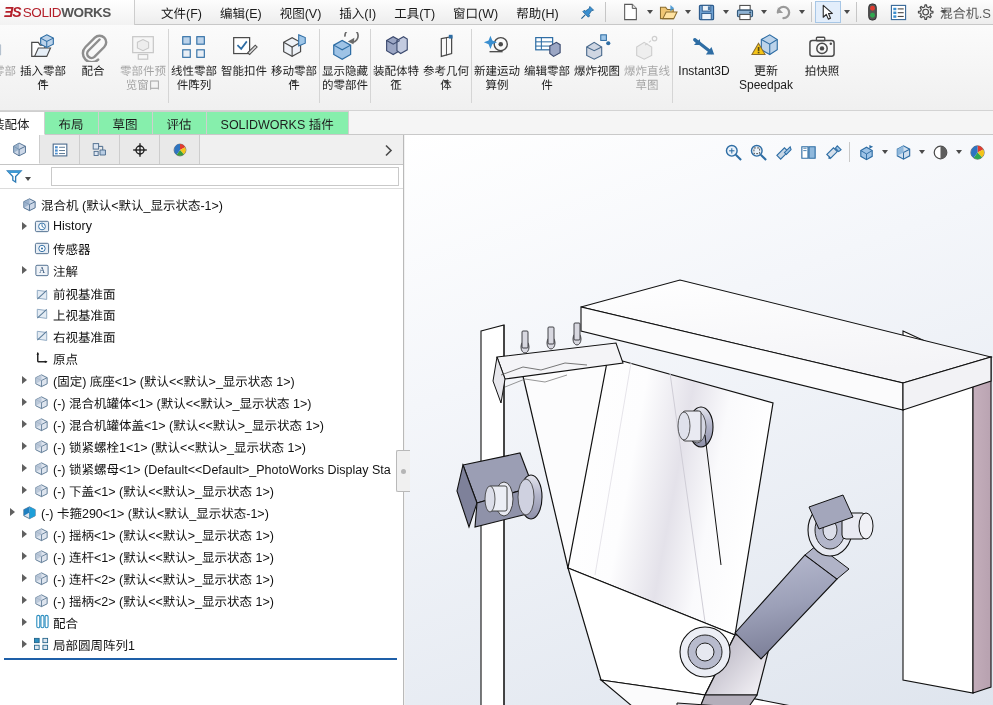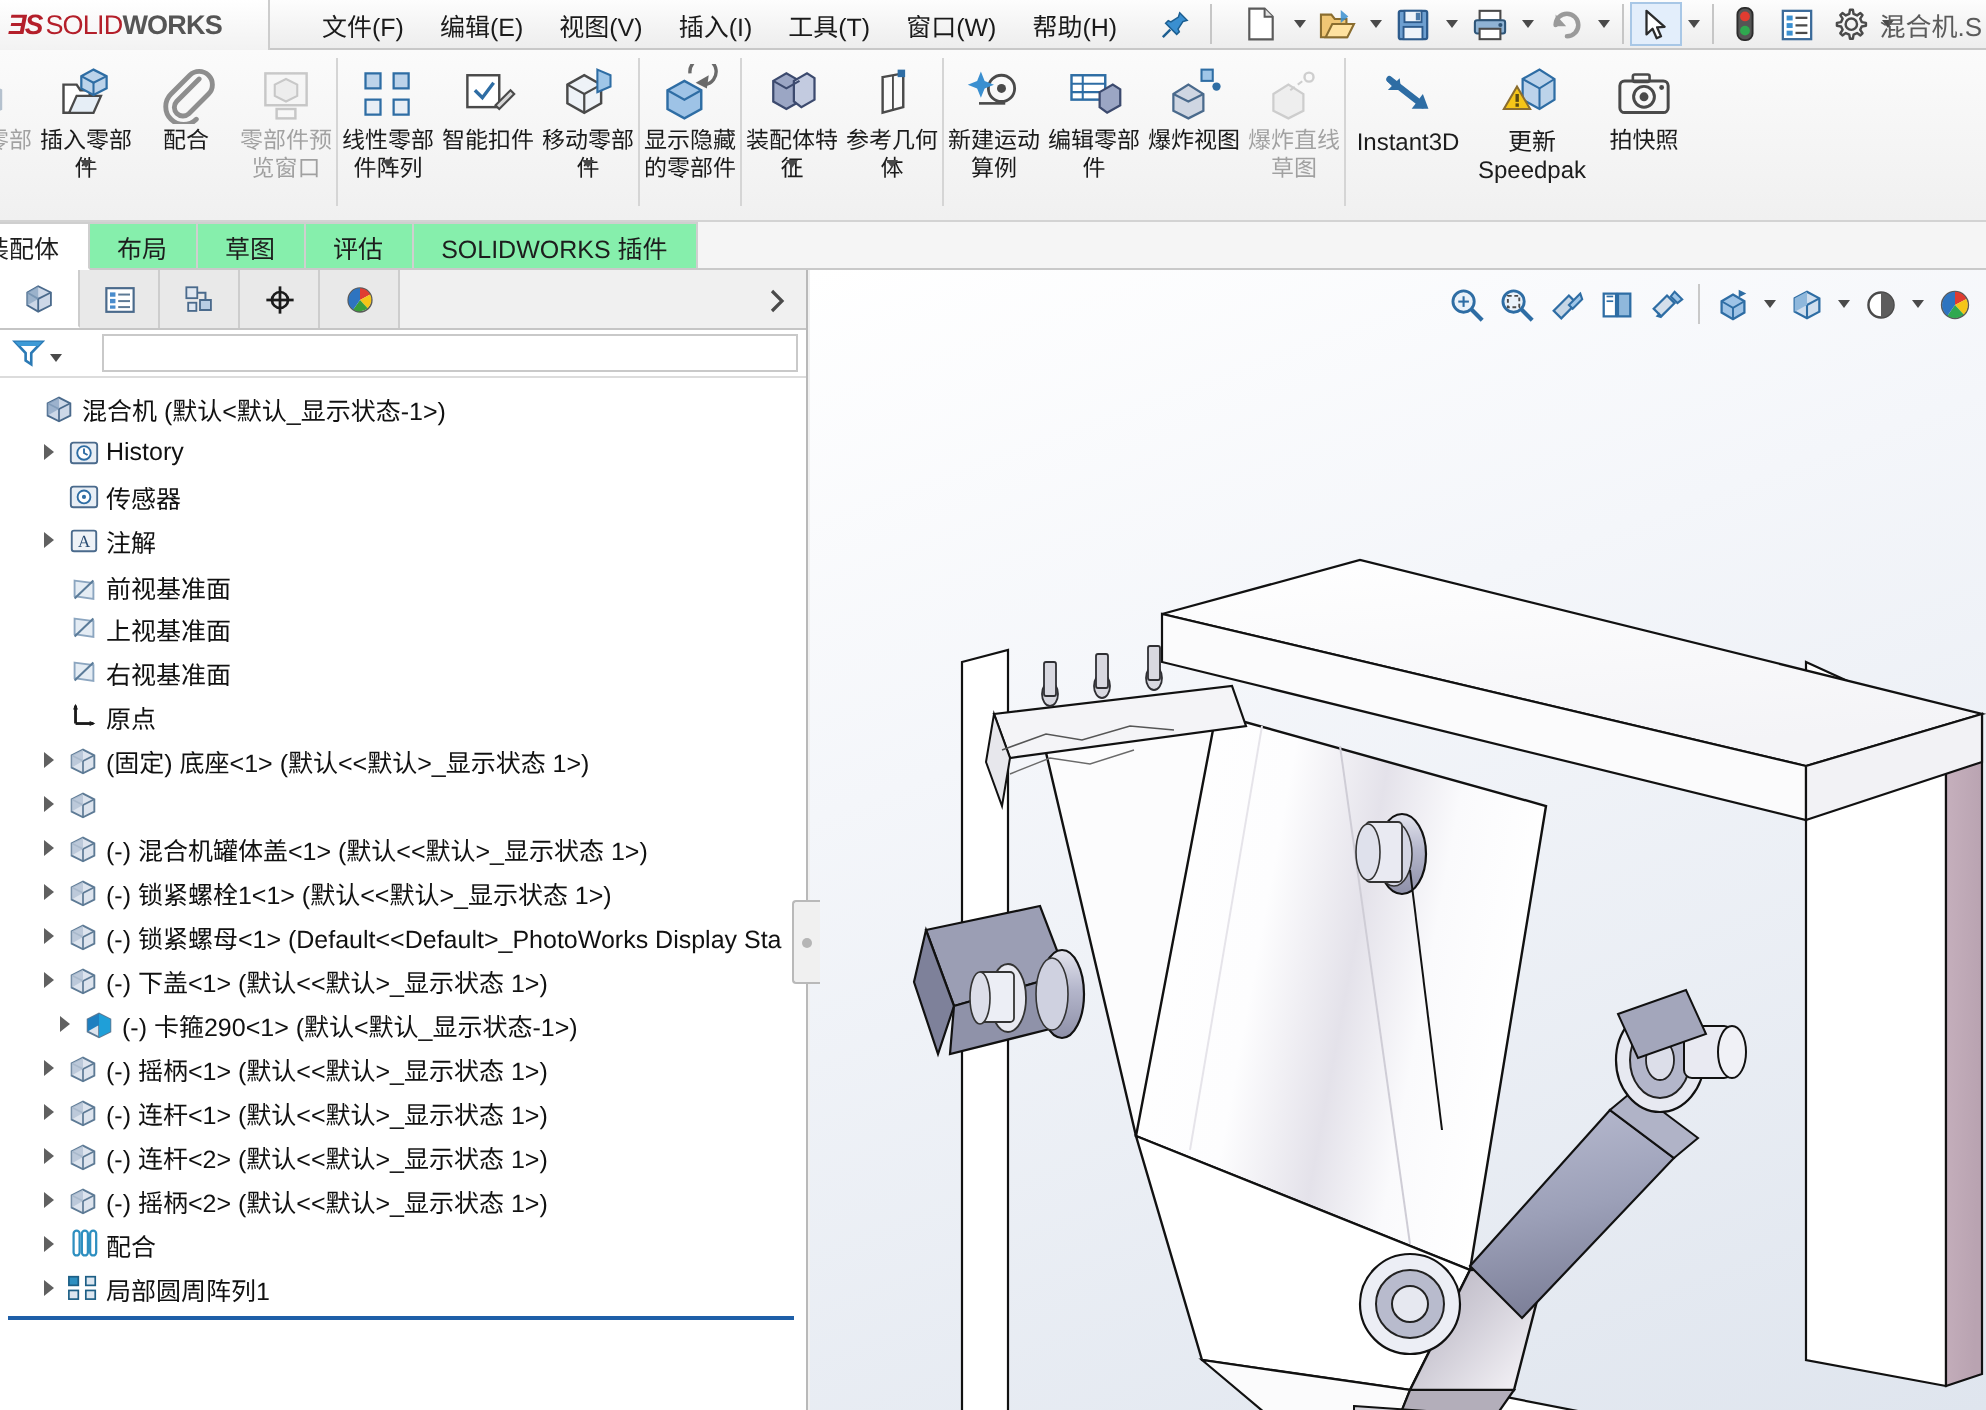--- a/index.html
+++ b/index.html
@@ -705,20 +705,21 @@
             <span class="arrow-gl"></span>
           </span>
           <span class="tico">
             <svg width="17" height="17" viewBox="0 0 18 18">
               <path d="M3 6 L9 3 L15 6 L15 12.5 L9 15.5 L3 12.5 Z" fill="#dde4ee" stroke="#5d7a95" stroke-width="1"></path>
               <path d="M3 6 L9 9 L15 6" fill="none" stroke="#5d7a95" stroke-width="0.9"></path>
               <path d="M9 9 L9 15.5" fill="none" stroke="#5d7a95" stroke-width="0.9"></path>
               <path d="M9 3 L9 9 L3 12.5 L3 6 Z" fill="#b6c4d6" opacity="0.85"></path>
             </svg>
           </span>
+          <span class="tlabel">(-) 混合机罐体&lt;1&gt;  (默认&lt;&lt;默认&gt;_显示状态 1&gt;)</span>
         </div>
         <div class="trow" style="padding-left: 16px;">
           <span class="arrow">
             <span class="arrow-gl"></span>
           </span>
           <span class="tico">
             <svg width="17" height="17" viewBox="0 0 18 18">
               <path d="M3 6 L9 3 L15 6 L15 12.5 L9 15.5 L3 12.5 Z" fill="#dde4ee" stroke="#5d7a95" stroke-width="1"></path>
               <path d="M3 6 L9 9 L15 6" fill="none" stroke="#5d7a95" stroke-width="0.9"></path>
               <path d="M9 9 L9 15.5" fill="none" stroke="#5d7a95" stroke-width="0.9"></path>
@@ -762,21 +763,21 @@
           <span class="tico">
             <svg width="17" height="17" viewBox="0 0 18 18">
               <path d="M3 6 L9 3 L15 6 L15 12.5 L9 15.5 L3 12.5 Z" fill="#dde4ee" stroke="#5d7a95" stroke-width="1"></path>
               <path d="M3 6 L9 9 L15 6" fill="none" stroke="#5d7a95" stroke-width="0.9"></path>
               <path d="M9 9 L9 15.5" fill="none" stroke="#5d7a95" stroke-width="0.9"></path>
               <path d="M9 3 L9 9 L3 12.5 L3 6 Z" fill="#b6c4d6" opacity="0.85"></path>
             </svg>
           </span>
           <span class="tlabel">(-) 下盖&lt;1&gt;  (默认&lt;&lt;默认&gt;_显示状态 1&gt;)</span>
         </div>
-        <div class="trow" style="padding-left: 24px;">
+        <div class="trow" style="padding-left: 4px;">
           <span class="arrow">
             <span class="arrow-gl"></span>
           </span>
           <span class="tico">
             <svg width="17" height="17" viewBox="0 0 18 18">
               <path d="M3 6 L9 3 L15 6 L15 12.5 L9 15.5 L3 12.5 Z" fill="#dde4ee" stroke="#5d7a95" stroke-width="1"></path>
               <path d="M3 6 L9 9 L15 6" fill="none" stroke="#5d7a95" stroke-width="0.9"></path>
               <path d="M9 9 L9 15.5" fill="none" stroke="#5d7a95" stroke-width="0.9"></path>
               <path d="M9 3 L15 6 L15 12.5 L9 15.5 L9 9 Z" fill="#1f9fd8"></path>
               <path d="M9 3 L9 9 L3 12.5 L3 6 Z" fill="#1f7fc0"></path>

